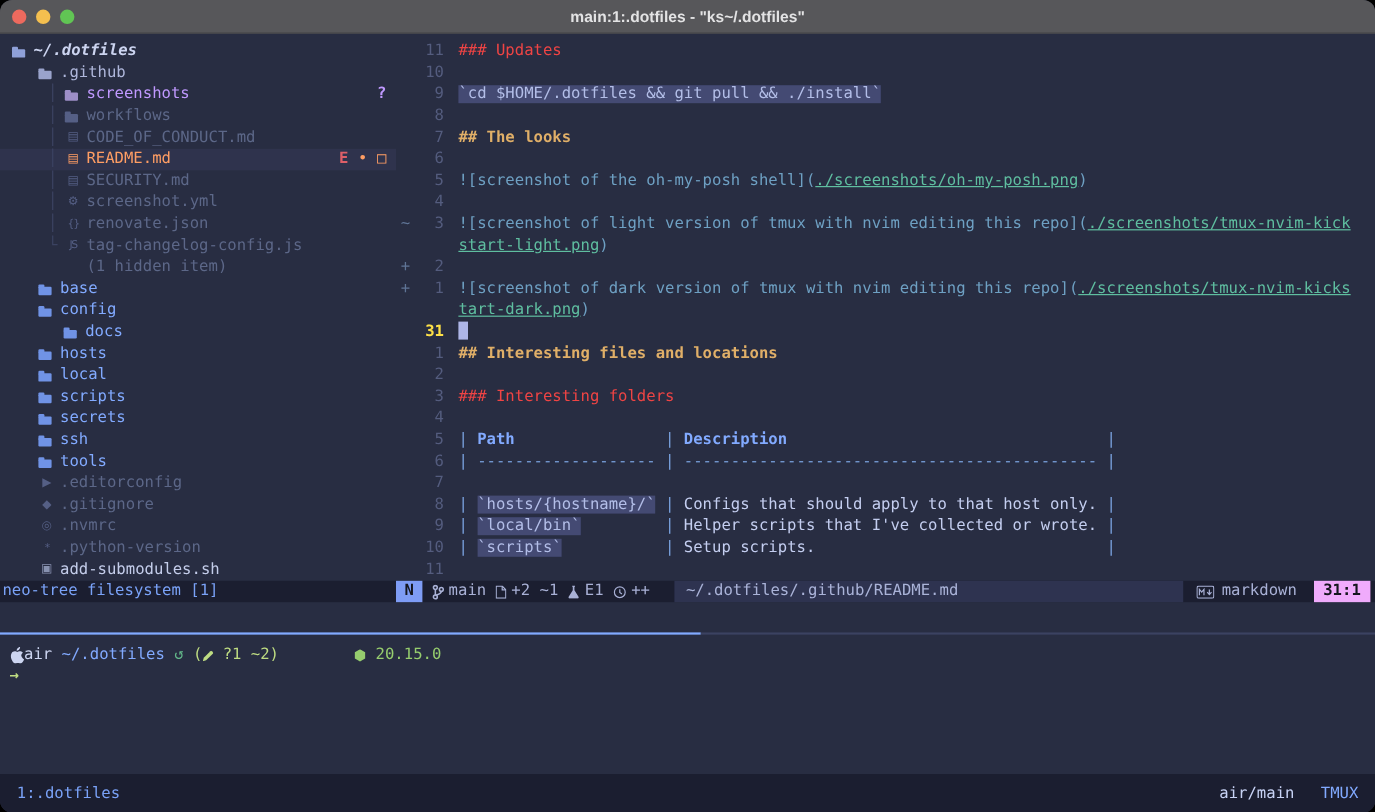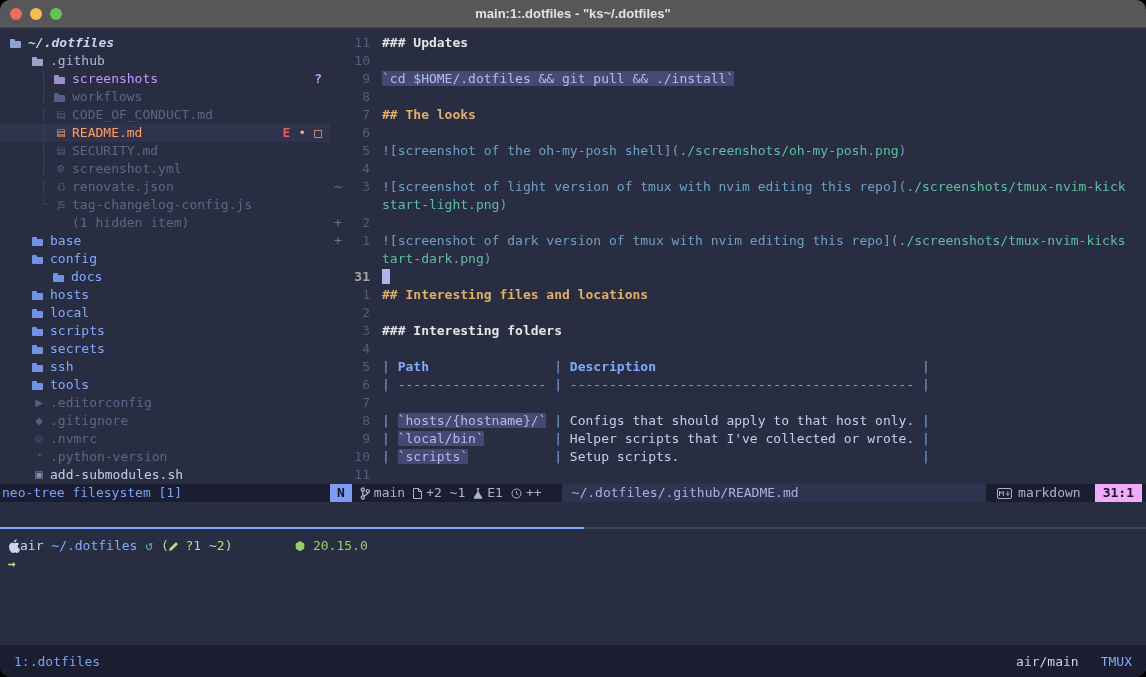--- a/index.html
+++ b/index.html
@@ -45,26 +45,26 @@
   .t-hidden{ color:#5c6788; }
   .t-orange{ color:#ff9e64; }
   .m-red{ color:#de5f68; font-weight:bold; } .m-orange{ color:#ff9e64; } .m-purple{ color:#c099ff; font-weight:bold; }
   .ic-root{ color:#8fa0d8; } .ic-sub{ color:#9aa3cc; } .ic-purple{ color:#9d8ec7; }
   .ic-blue{ color:#7093e6; } .ic-dim{ color:#555f85; } .ic-orange{ color:#ff9e64; } .ic-gray{ color:#8892b0; }
   
   .editor { flex:1 1 auto; padding-top:6px; overflow:hidden; }
   .eline { height:18px; line-height:18px; display:flex; white-space:pre; }
   .sign { width:14px; flex:0 0 14px; padding-left:4px; color:#5f7496; }
   .lnum { width:26px; flex:0 0 26px; text-align:right; color:#545c7e; }
-  .lnum.cur { color:#a3a3a3; font-weight:bold; }
+  .lnum.cur { color:#fde047; font-weight:bold; }
   .ltext { padding-left:12px; white-space:pre; }
   .md-h2{ color:#e0af68; font-weight:bold; }
-  .md-h3{ color:#e5e5e5; font-weight:bold; }
+  .md-h3{ color:#ef4444; font-weight:normal; }
   .md-img{ color:#6ea0c3; }
-  .md-link{ color:#5fbea0; }
+  .md-link{ color:#5fbea0; text-decoration:underline; }
   .md-code{ color:#b3bee8; background:#444a73; }
   .md-tbl{ color:#78a0dc; }
   .md-th{ color:#82aaff; font-weight:bold; }
   .md-txt{ color:#c4cef0; }
   .cursor{ display:inline-block; width:8px; height:15px; background:#aeb6e8; vertical-align:-3px; }
   
   .statusrow { flex:0 0 18px; display:flex; background:#1b1e30; line-height:18px; }
   .neostatus { width:330px; flex:0 0 330px; color:#7aa2f7; padding-left:2px; }
   .lualine { flex:1 1 auto; display:flex; align-items:center; color:#a9b1d6; }
   .modebox { background:#7e9cf5; color:#15161e; font-weight:bold; padding:0 7px; }

